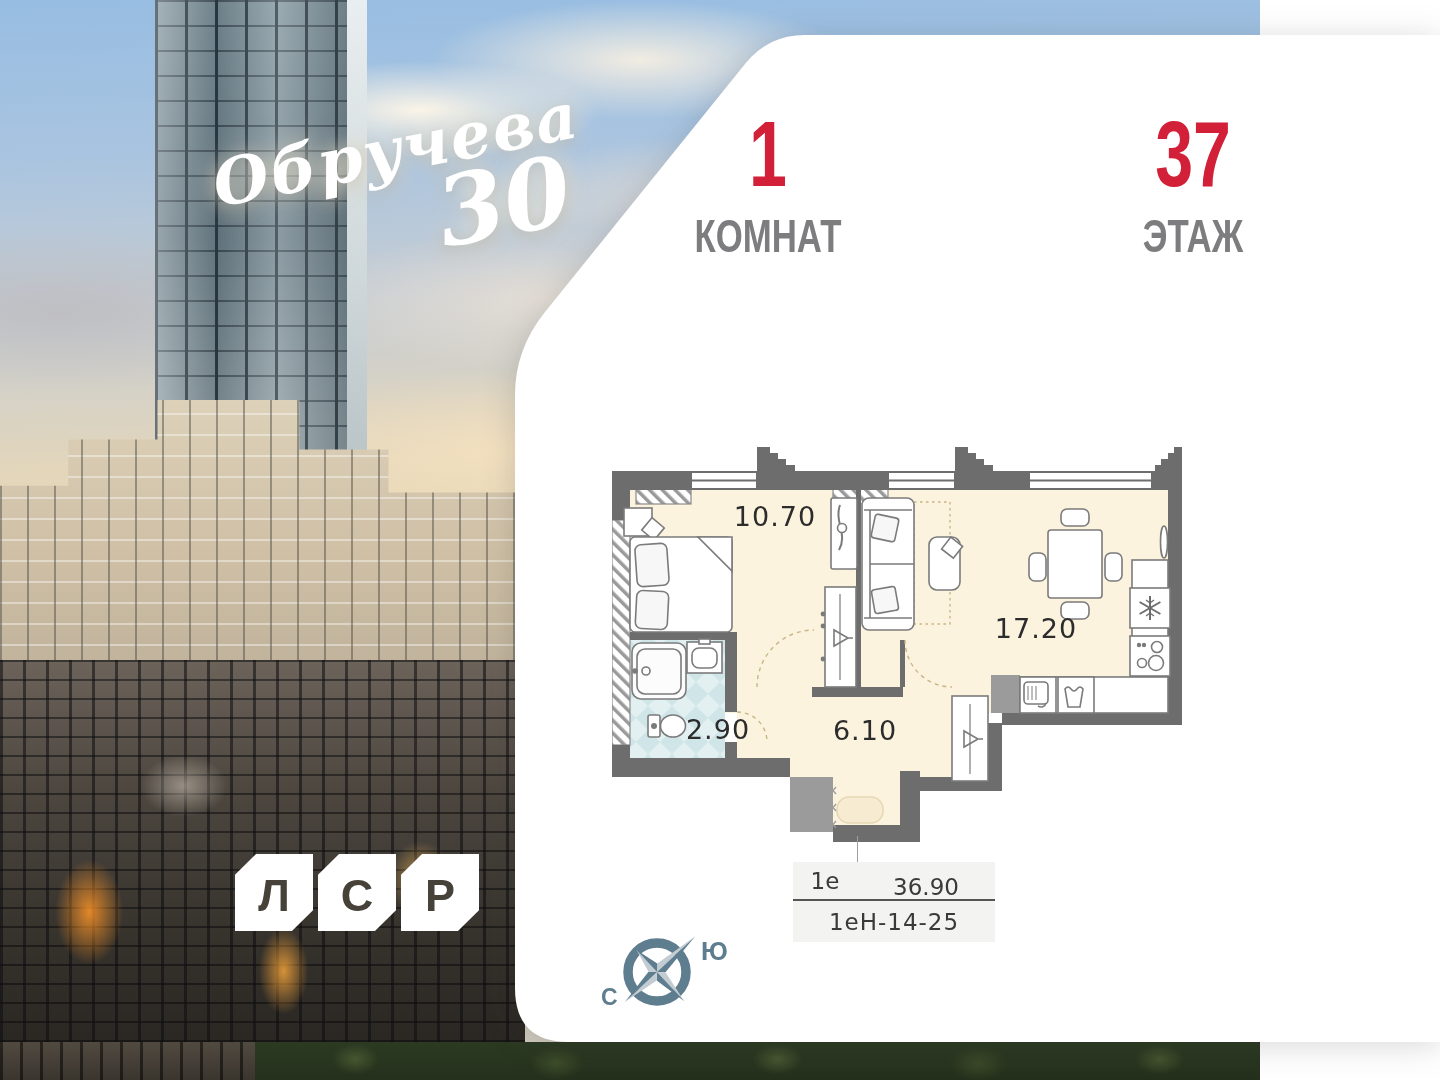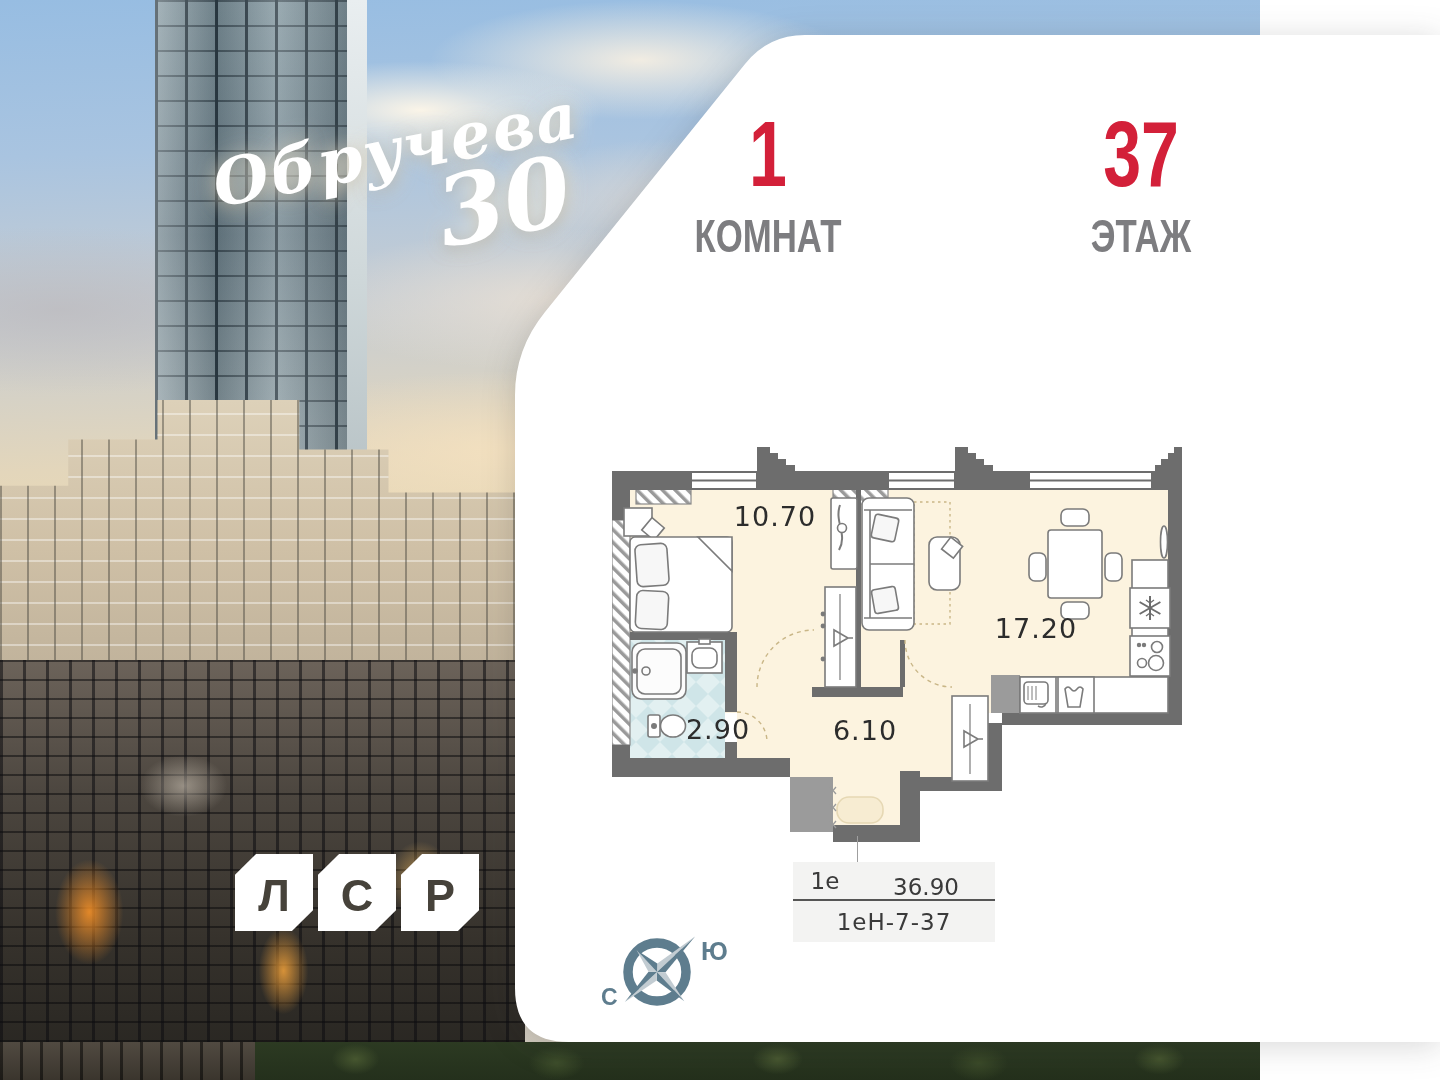--- a/index.html
+++ b/index.html
@@ -78,21 +78,21 @@
 
   
   .stat { position:absolute; top:112px; text-align:center; }
   .stat .num { display:block; font-weight:700; font-size:92px; line-height:.92;
     color:#d32039; transform:scaleX(.74); transform-origin:center; white-space:nowrap; }
   .stat .num sup { font-size:.44em; position:relative; top:-.52em; }
   .stat .lbl { display:block; margin-top:15px; font-weight:700; font-size:47px; line-height:1;
     color:#7d7d80; transform:scaleX(.74); transform-origin:center; white-space:nowrap; }
   .stat1 { left:668px; width:200px; }
   .stat2 { left:865px; width:250px; }
-  .stat3 { left:1041px; width:200px; }
+  .stat3 { left:1093px; width:200px; }
 
   
   .plan { position:absolute; left:612px; top:442px; width:570px; height:400px; }
   .plan text { font-family:"DejaVu Sans", sans-serif; font-size:27px; fill:#2c2c2c; letter-spacing:1px; }
 
   
   .leader { position:absolute; left:857px; top:836px; width:1px; height:66px; background:#9f9f9f; }
   .info-table { position:absolute; left:793px; top:862px; width:202px;
     font-family:"DejaVu Sans", sans-serif; color:#3a3a3a; font-size:23px; background:#f3f3f2; }
   .it-row1 { display:flex; height:39px; border-bottom:2px solid #555; }
@@ -314,21 +314,21 @@
       <text x="253" y="298">6.10</text>
     </g>
   </svg>
 
   <div class="leader"></div>
   <div class="info-table">
     <div class="it-row1">
       <div class="it-cell1">1е</div>
       <div class="it-cell2">36.90</div>
     </div>
-    <div class="it-row2">1еН-7-37</div>
+    <div class="it-row2">1еН-14-25</div>
   </div>
 
   <svg class="compass" viewBox="0 0 170 130">
     <circle cx="72" cy="57" r="29" fill="none" stroke="#5e7d8e" stroke-width="9.5"></circle>
     <g transform="translate(72,57) rotate(-43)">
       <polygon points="52,0 6,-6 0,0" fill="#c2ccd2"></polygon>
       <polygon points="52,0 6,6 0,0" fill="#5e7d8e"></polygon>
       <polygon points="0,40 6,6 0,0" fill="#c2ccd2"></polygon>
       <polygon points="0,40 -6,6 0,0" fill="#5e7d8e"></polygon>
       <polygon points="-44,0 -6,6 0,0" fill="#c2ccd2"></polygon>

